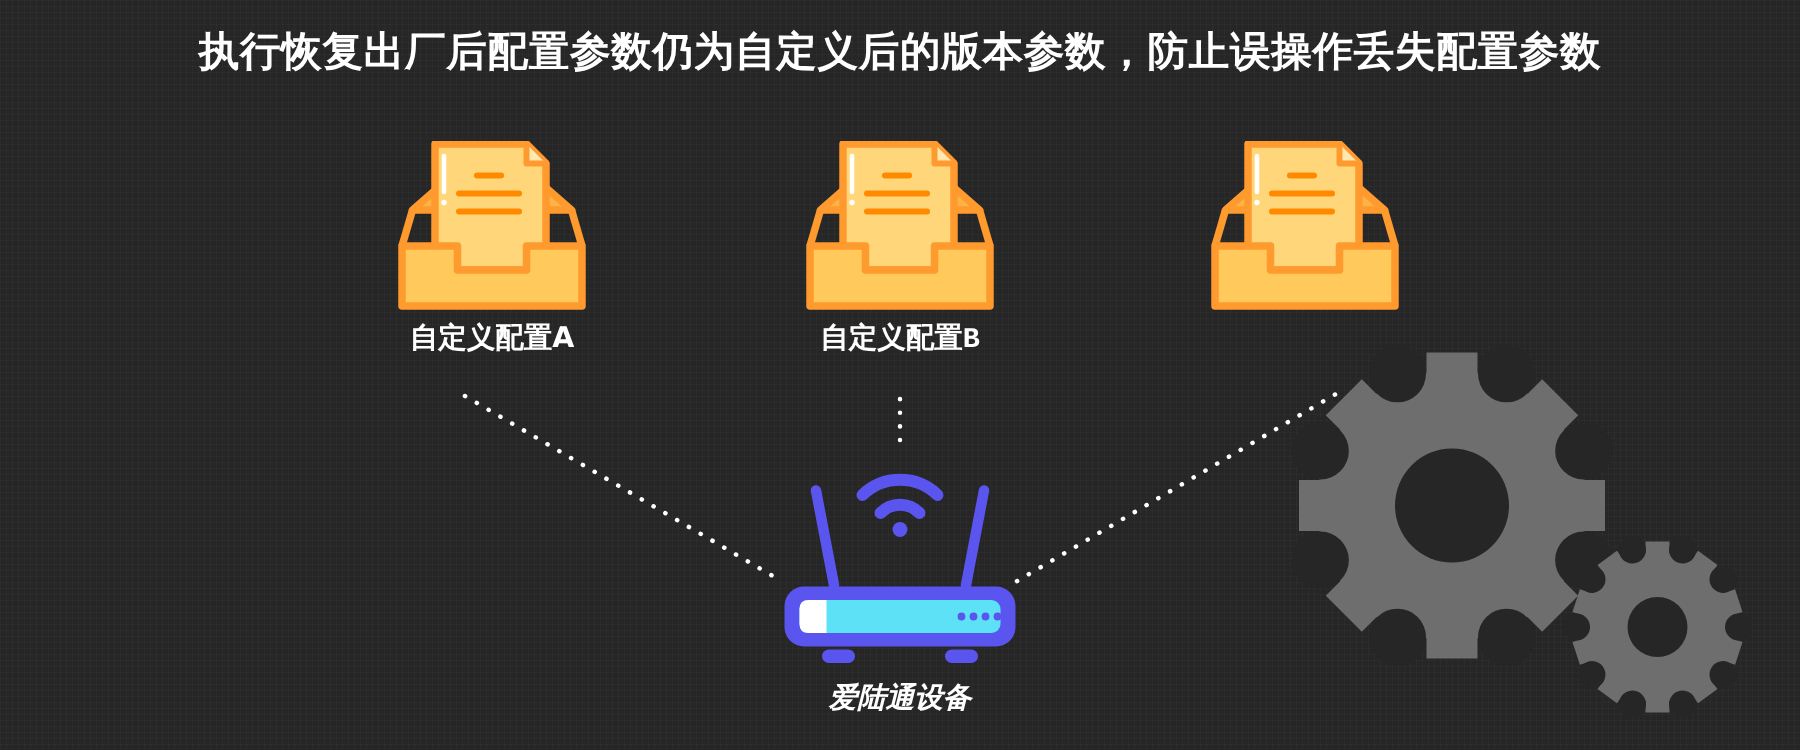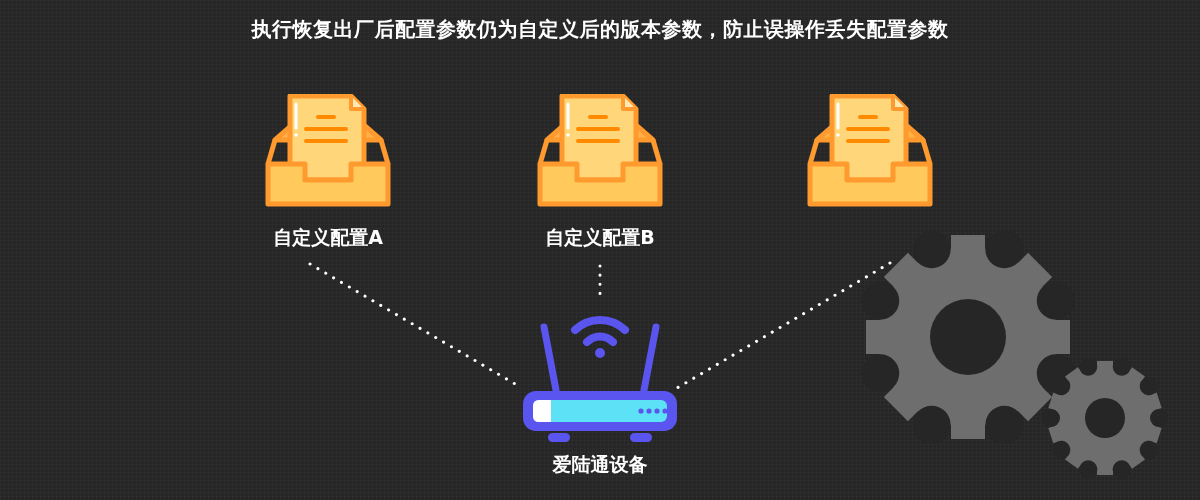--- a/index.html
+++ b/index.html
@@ -4,30 +4,30 @@
 <style>
   html,body{margin:0;padding:0;}
   body{width:1200px;height:500px;overflow:hidden;position:relative;
     background-color:#262626;
     background-image:
       linear-gradient(rgba(255,255,255,0.025) 1px, transparent 1px),
       linear-gradient(90deg, rgba(255,255,255,0.025) 1px, transparent 1px);
     background-size:4px 4px;
     font-family:"DejaVu Sans","Liberation Sans",sans-serif;color:#fff;}
   .title{position:absolute;left:0;top:16px;width:1200px;text-align:center;
-    font-size:20px;font-weight:bold;letter-spacing:0.5px;color:#fff;}
+    font-size:27px;font-weight:bold;letter-spacing:0.5px;color:#fff;}
   .config{position:absolute;width:170px;text-align:center;}
   .config svg{display:block;margin:0 auto;}
-  .config .label{font-size:19px;font-weight:bold;margin-top:17px;color:#fff;white-space:nowrap;}
+  .config .label{font-size:19px;font-weight:bold;margin-top:4px;color:#fff;white-space:nowrap;}
   #cfgA{left:243px;top:94px;}
-  #cfgB{left:515px;top:94px;}
+  #cfgB{left:515px;top:94px;font-family:Liberation Mono, monospace;}
   #cfgC{left:785px;top:94px;}
   .lines{position:absolute;left:0;top:0;}
   .router{position:absolute;left:515px;top:300px;width:170px;text-align:center;}
-  .router .label{position:absolute;left:0;top:152px;width:170px;text-align:center;font-size:19px;font-weight:bold;color:#fff;}
+  .router .label{position:absolute;left:0;top:152px;width:170px;text-align:center;font-size:19px;font-weight:bold;color:#fff;font-style:italic;}
   .gears{position:absolute;left:860px;top:230px;}
 </style>
 </head>
 <body>
 
 <div class="title">执行恢复出厂后配置参数仍为自定义后的版本参数，防止误操作丢失配置参数</div>
 
 <svg class="lines" width="1200" height="500">
   <line x1="310" y1="264" x2="522" y2="388" stroke="#fff" stroke-width="3" stroke-linecap="round" stroke-dasharray="0.1 9"></line>
   <line x1="600" y1="266" x2="600" y2="300" stroke="#fff" stroke-width="3" stroke-linecap="round" stroke-dasharray="0.1 9"></line>

